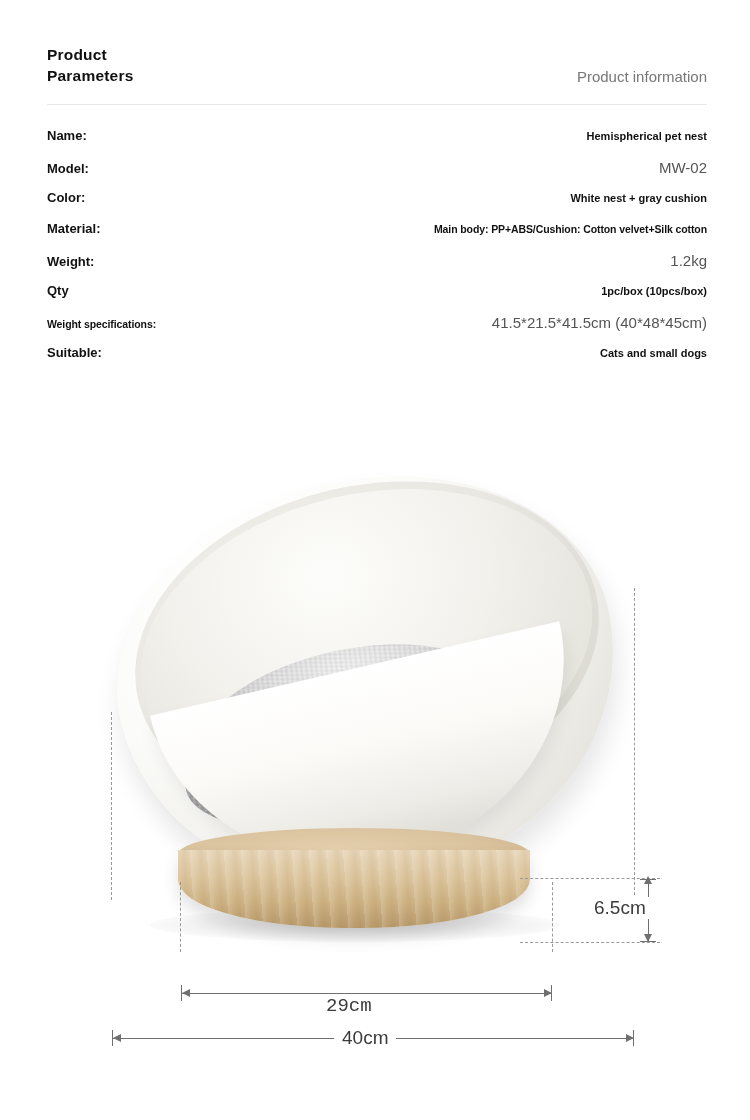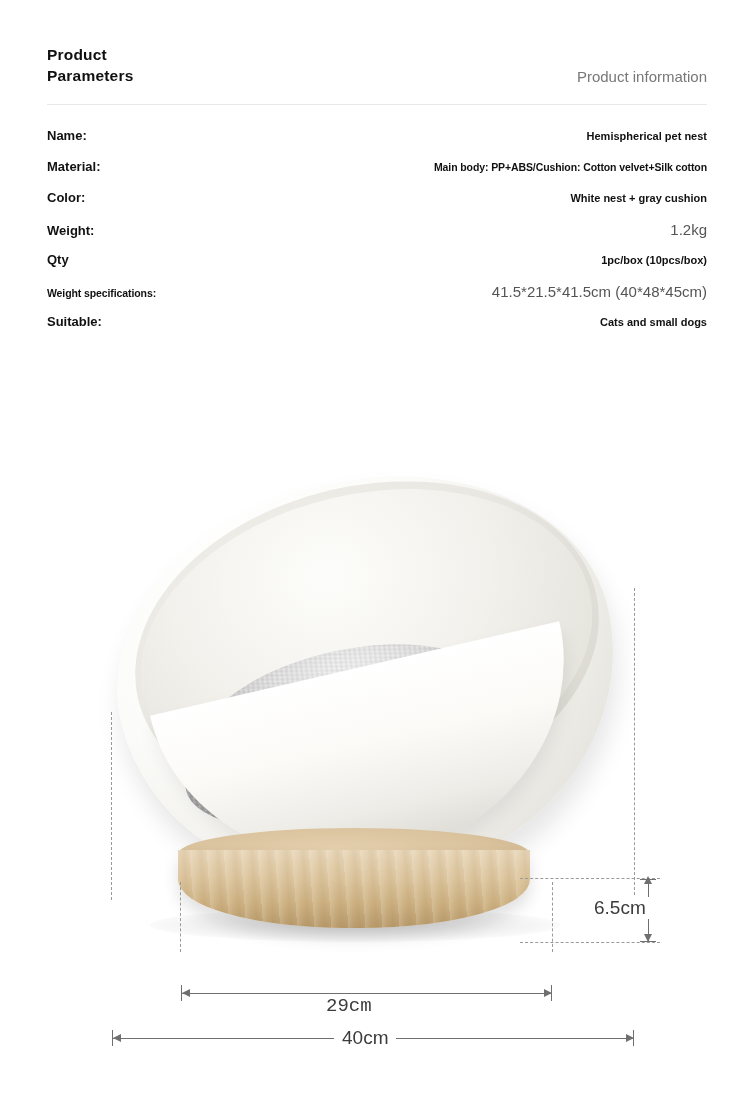--- a/index.html
+++ b/index.html
@@ -282,29 +282,33 @@
   </div>
   <div class="header-rule"></div>
 
   <div class="specs">
 
     <div class="spec-row">
       <div class="spec-label">Name:</div>
       <div class="spec-value">Hemispherical pet nest</div>
     </div>
 
+    <div class="spec-row">
+      <div class="spec-label">Model:</div>
+      <div class="spec-value light">MW-02</div>
+    </div>
+
+    <div class="spec-row">
+      <div class="spec-label">Color:</div>
+      <div class="spec-value">White nest + gray cushion</div>
+    </div>
 
     <div class="spec-row">
       <div class="spec-label">Material:</div>
       <div class="spec-value tiny">Main body: PP+ABS/Cushion: Cotton velvet+Silk cotton</div>
-    </div>
-
-    <div class="spec-row">
-      <div class="spec-label">Color:</div>
-      <div class="spec-value">White nest + gray cushion</div>
     </div>
 
     <div class="spec-row">
       <div class="spec-label">Weight:</div>
       <div class="spec-value light">1.2kg</div>
     </div>
 
     <div class="spec-row">
       <div class="spec-label">Qty</div>
       <div class="spec-value">1pc/box (10pcs/box)</div>

